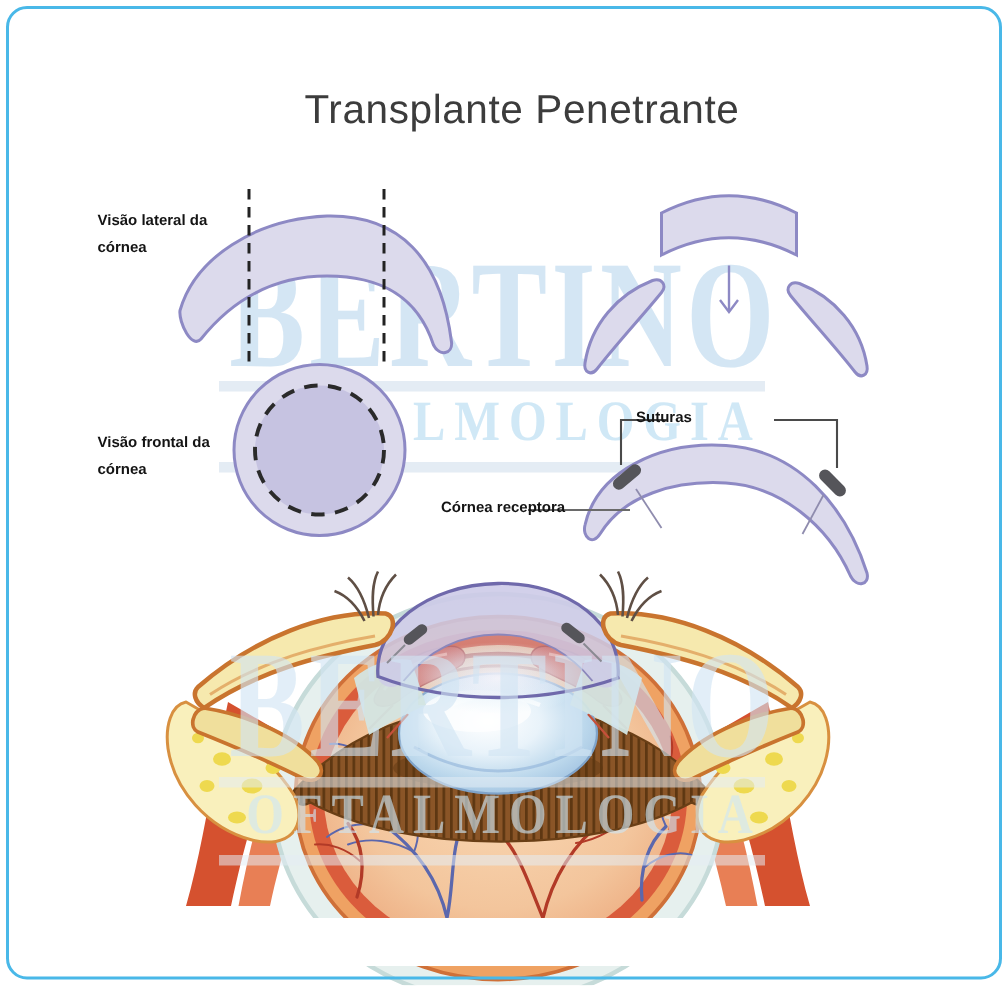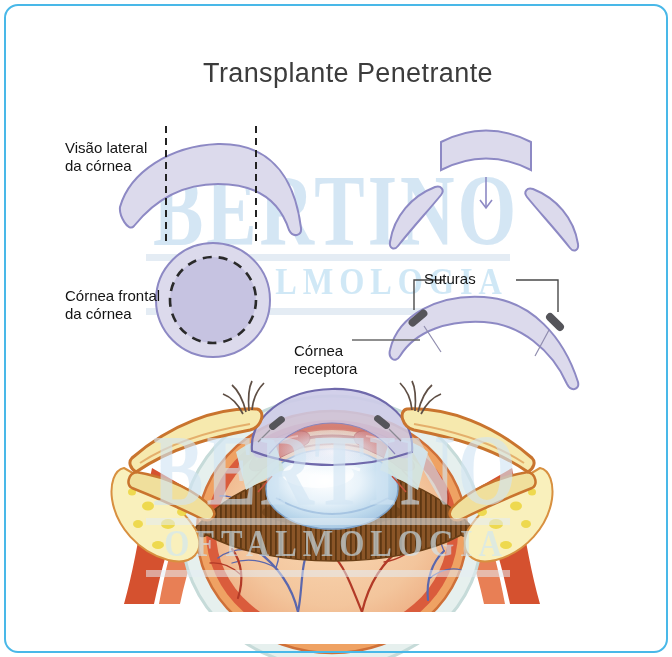--- a/index.html
+++ b/index.html
@@ -6,25 +6,25 @@
     --border:#49b8e8; --cornea_fill:#dcdaec; --cornea_stroke:#8d89c4;
     --frontal_inner:#c6c3e1; --suture:#55555a; --label_text:#141414;
     --title_text:#3c3c3c; --watermark_blue:#cfe3f2; --band_blue:#e4ecf4;
   }
   html,body{margin:0;padding:0;background:#fff;}
   .canvas{position:relative;width:672px;height:657px;background:#fff;overflow:hidden;
           font-family:"Liberation Sans",sans-serif;}
   .frame{position:absolute;inset:4px;border:2px solid var(--border);border-radius:14px;pointer-events:none;z-index:6;}
   .title{position:absolute;left:0;top:58px;width:672px;text-align:center;
          font-size:27px;font-weight:500;letter-spacing:.4px;color:var(--title_text);z-index:4;margin-left:12px;}
-  .lbl{position:absolute;font-weight:normal;font-size:15px;line-height:18px;color:var(--label_text);z-index:4;}
+  .lbl{position:absolute;font-weight:bold;font-size:10px;line-height:18px;color:var(--label_text);z-index:4;}
   #lbl-lateral{left:65px;top:139px;width:96px;}
   #lbl-frontal{left:65px;top:287px;width:96px;}
   #lbl-suturas{left:424px;top:270px;width:110px;text-align:left;}
-  #lbl-receptora{left:294px;top:342px;width:86px;}
+  #lbl-receptora{left:294px;top:330px;width:86px;}
   .wm{position:absolute;left:0;width:672px;text-align:center;z-index:0;
       font-family:"Liberation Serif",serif;font-weight:bold;color:rgba(210,229,243,.95);
       line-height:1;white-space:nowrap;}
   .wm-brand{font-size:102px;letter-spacing:4px;transform:scaleX(.74);transform-origin:50% 50%;}
   .wm-sub{font-size:38px;letter-spacing:7px;transform:scaleX(.85);transform-origin:50% 50%;color:rgba(205,231,245,.95);}
   .wm-band{position:absolute;left:146px;width:364px;height:7px;background:var(--band_blue);z-index:0;}
   .wm2{z-index:3;opacity:.66;}
   .band2{z-index:3;opacity:.55;}
   #wm1-brand{top:160px;} #wm1-band-a{top:254px;} #wm1-sub{top:262px;} #wm1-band-b{top:308px;}
   #wm2-brand{top:420px;} #wm2-band-a{top:518px;} #wm2-sub{top:524px;} #wm2-band-b{top:570px;}
@@ -37,21 +37,21 @@
   <div class="frame"></div>
 
   <div class="wm wm-brand" id="wm1-brand">BERTINO</div>
   <div class="wm-band" id="wm1-band-a"></div>
   <div class="wm wm-sub" id="wm1-sub">OFTALMOLOGIA</div>
   <div class="wm-band" id="wm1-band-b"></div>
 
   <div class="title">Transplante Penetrante</div>
 
   <div class="lbl" id="lbl-lateral">Visão lateral da córnea</div>
-  <div class="lbl" id="lbl-frontal">Córnea frontal da córnea</div>
+  <div class="lbl" id="lbl-frontal">Visão frontal da córnea</div>
   <div class="lbl" id="lbl-suturas">Suturas</div>
   <div class="lbl" id="lbl-receptora">Córnea receptora</div>
 
   <svg class="diagram" width="672" height="657" viewBox="0 0 672 657">
     <defs>
       <radialGradient id="interior" cx="0.5" cy="0.45" r="0.75">
         <stop offset="0" stop-color="#fad9b5"></stop>
           <stop offset="0.55" stop-color="#f3c59c"></stop>
         <stop offset="0.85" stop-color="#eca87c"></stop>
           <stop offset="1" stop-color="#e79a6e"></stop>

